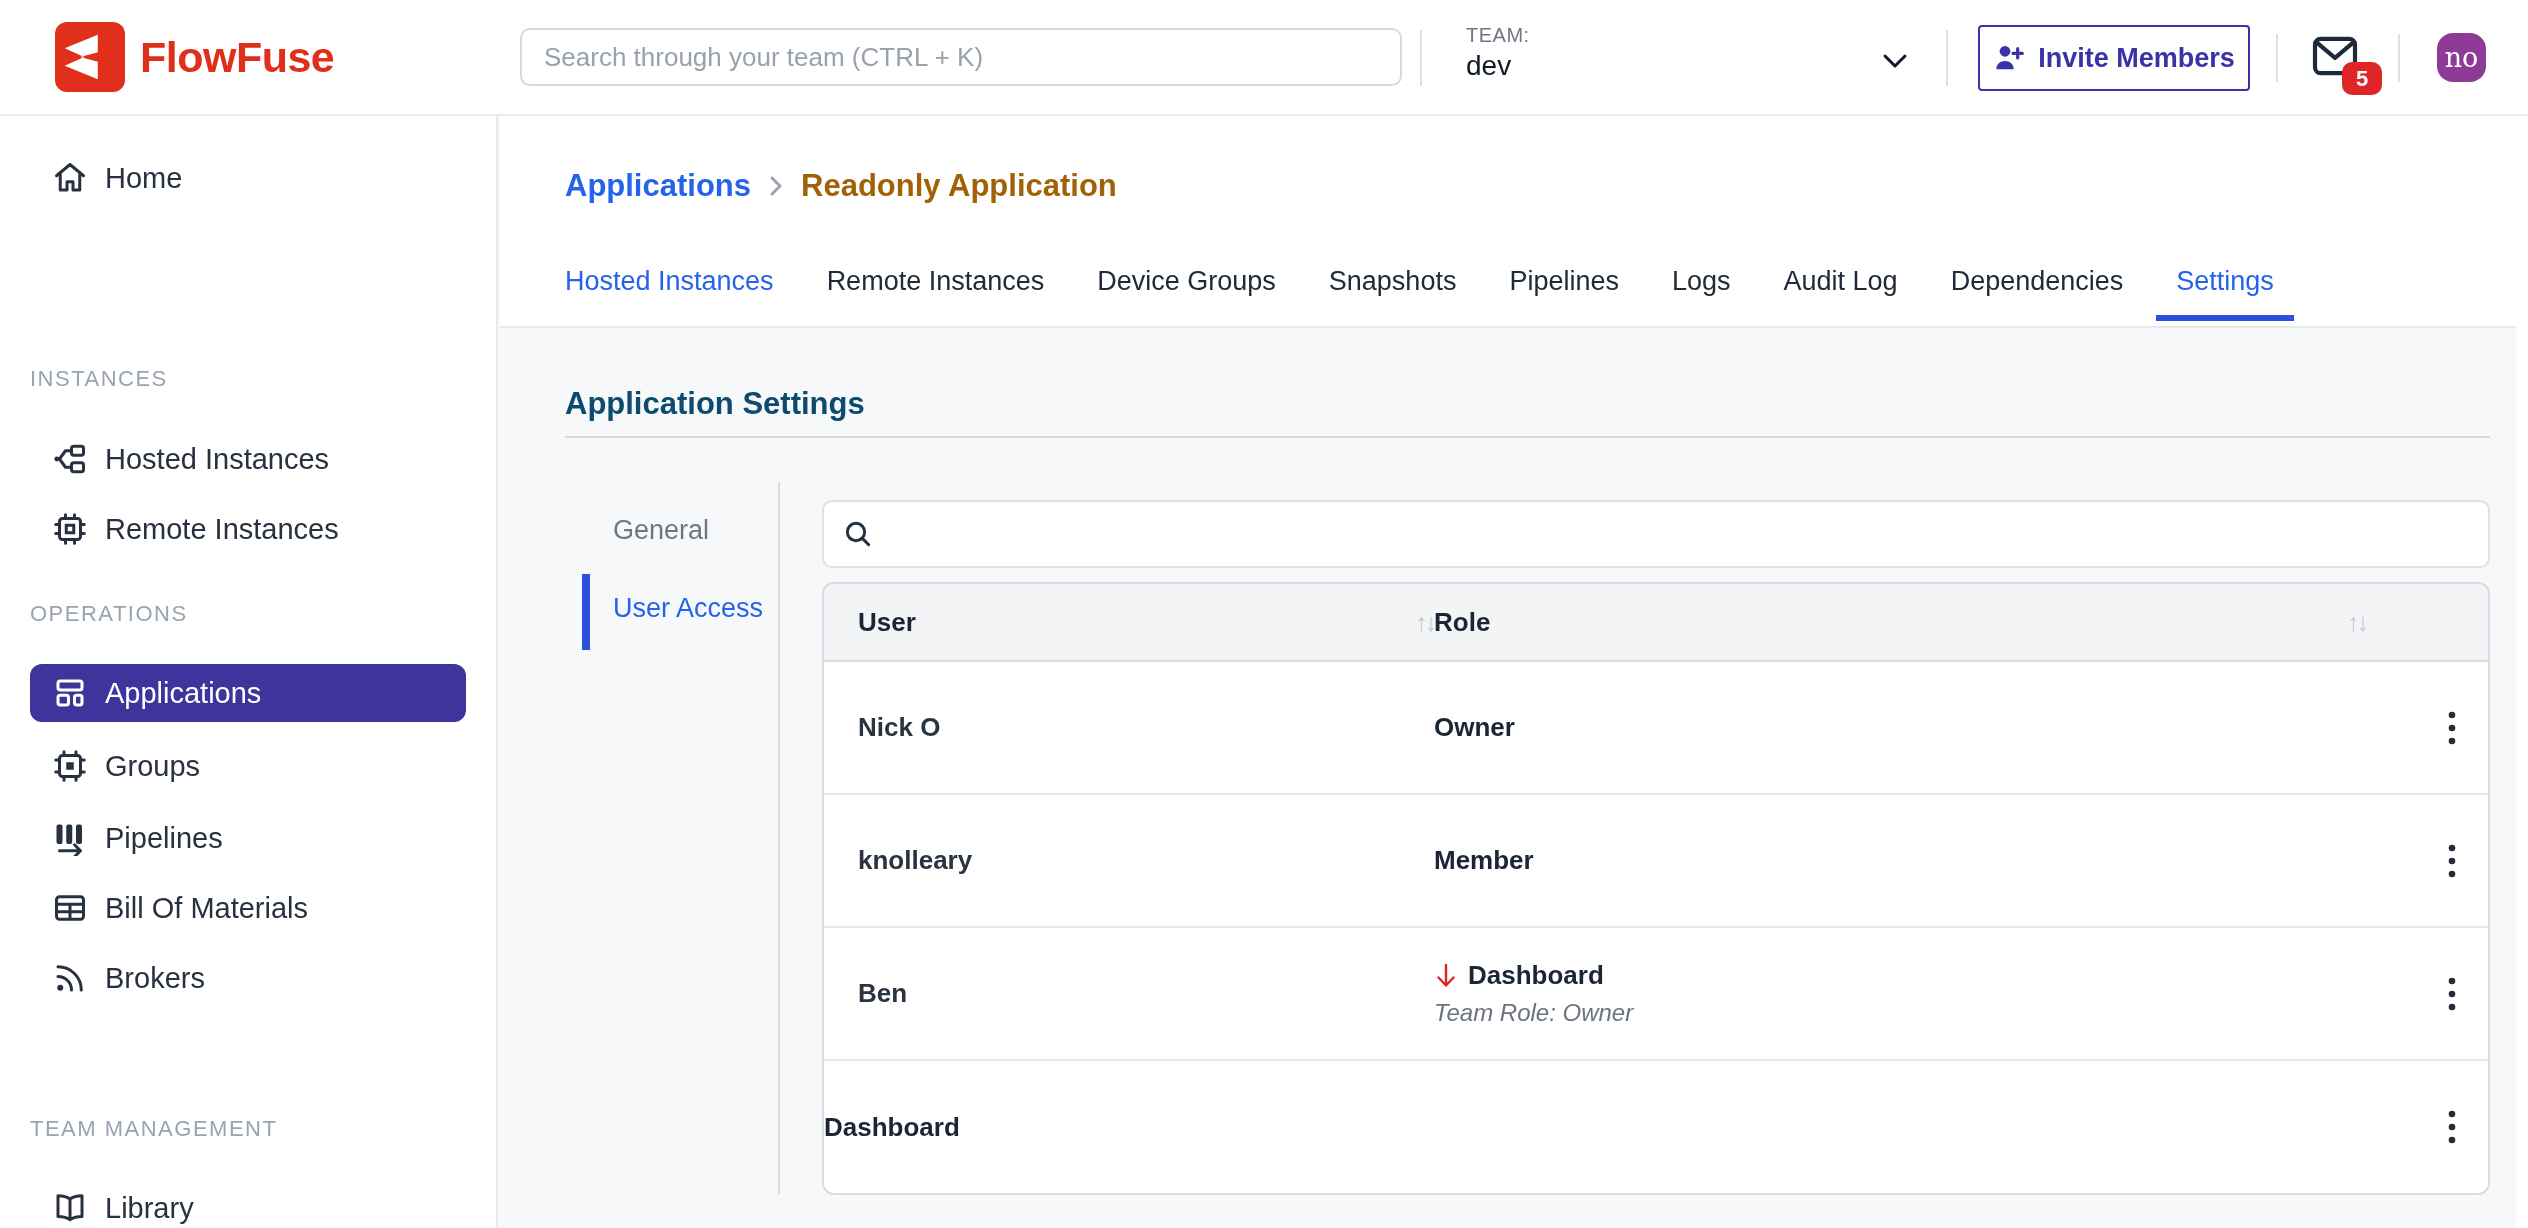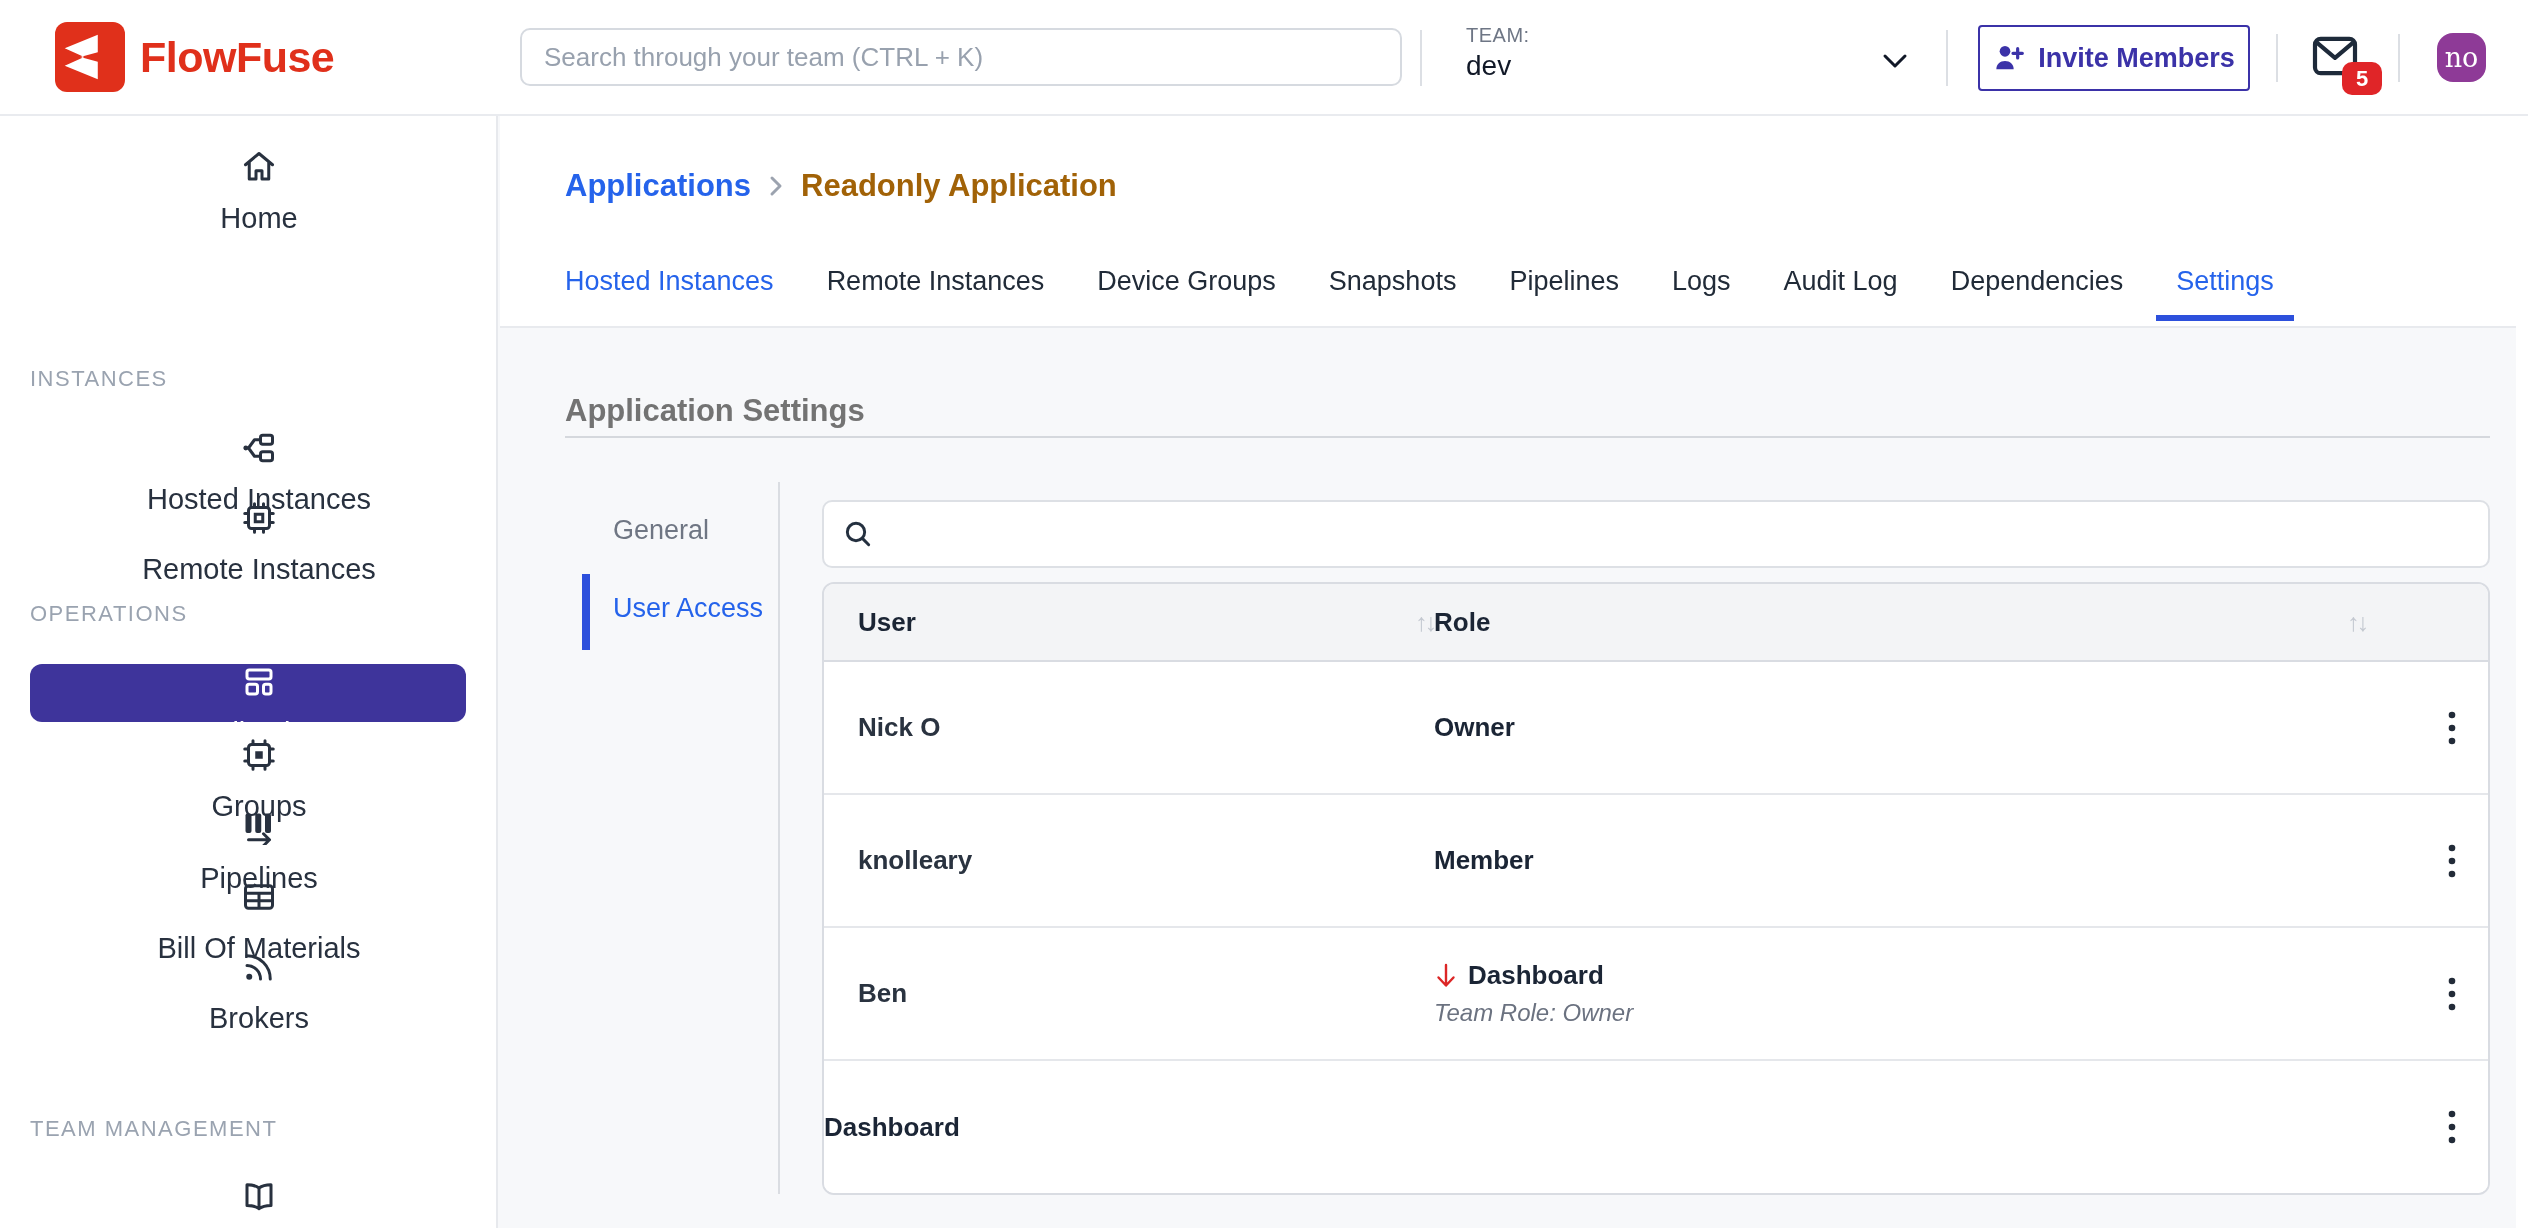--- a/index.html
+++ b/index.html
@@ -23,36 +23,36 @@
   .team-name  { position:absolute; left:1466px; top:50px; font-size:28px; color:#111827; }
   .team-chevron { position:absolute; left:1880px; top:50px; }
   .invite-btn { position:absolute; left:1978px; top:25px; width:272px; height:66px; border:2px solid #3B32A8; border-radius:4px; background:#fff; display:flex; align-items:center; justify-content:center; gap:13px; cursor:pointer; }
   .invite-btn span { font-size:27px; font-weight:700; color:#3B32A8; }
   .mail-wrap { position:absolute; left:2312px; top:36px; width:70px; height:62px; }
   .mail-badge { position:absolute; left:30px; top:26px; width:40px; height:33px; background:#E02528; border-radius:10px; color:#fff; font-size:22px; font-weight:700; display:flex; align-items:center; justify-content:center; }
   .avatar { position:absolute; left:2437px; top:33px; width:49px; height:49px; border-radius:16px; background:#8E3A97; color:#fff; font-family:"DejaVu Serif", serif; font-size:27px; display:flex; align-items:center; justify-content:center; }
 
   
   .sidebar { position:absolute; top:116px; left:0; width:498px; bottom:0; background:#fff; border-right:2px solid #E7E9ED; z-index:10; }
-  .side-item { position:absolute; left:30px; width:436px; height:58px; display:flex; align-items:center; gap:17px; padding-left:22px; border-radius:12px; color:#28313F; font-size:29px; cursor:pointer;flex-direction:column; }
+  .side-item { position:absolute; left:30px; width:436px; height:58px; display:flex; align-items:center; gap:17px; padding-left:22px; border-radius:12px; color:#28313F; font-size:29px; cursor:pointer; }
   .side-item svg { flex:0 0 auto; }
   .side-item.active { background:#3E349B; color:#fff; }
   .side-section { position:absolute; left:30px; font-size:22px; color:#9AA3B0; letter-spacing:1.5px; }
 
   
   .main { position:absolute; top:116px; left:500px; right:0; bottom:0; background:#F7F8FA; }
   .main-white { position:absolute; top:0; left:0; right:0; height:212px; background:#fff; border-bottom:2px solid #E8EAEE; }
   .breadcrumb { position:absolute; top:52px; left:65px; display:flex; align-items:center; gap:16px; font-size:31px; font-weight:700; }
   .bc-link { color:#2563EB; cursor:pointer; }
   .bc-current { color:#a16207; }
   .tabs { position:absolute; top:150px; left:65px; display:flex; gap:53px; }
   .tab { font-size:27px; color:#212B38; padding:0 0 24px 0; cursor:pointer; white-space:nowrap; }
   .tab.linkish { color:#2563EB; }
   .tab.active { color:#2563EB; border-bottom:6px solid #2D50DC; padding-left:20px; padding-right:20px; margin-left:-20px; margin-right:-20px; padding-bottom:18px; }
-  .section-title { position:absolute; top:277px; left:65px; font-size:31px; font-weight:600; color:#737373; }
+  .section-title { position:absolute; top:270px; left:65px; font-size:31px; font-weight:600; color:#0c4a6e; }
   .title-hr { position:absolute; top:320px; left:65px; right:38px; border-top:2px solid #D5D8DD; }
   .subnav-divider { position:absolute; left:278px; top:366px; width:2px; height:712px; background:#DADDE2; }
   .subnav-item { position:absolute; left:113px; font-size:27px; cursor:pointer; }
   .subnav-item.general { top:399px; color:#6F7683; }
   .subnav-item.active { top:477px; color:#2563EB; }
   .subnav-bar { position:absolute; left:82px; top:458px; width:8px; height:76px; background:#2D50DC; }
   .panel-search { position:absolute; left:322px; top:384px; right:38px; height:68px; background:#fff; border:2px solid #DDE0E5; border-radius:10px; display:flex; align-items:center; padding-left:18px; }
   .panel-search input { border:none; outline:none; flex:1; height:100%; font-size:26px; margin-left:14px; background:transparent; font-family:"Liberation Sans",sans-serif; }
 
   .utable { position:absolute; left:322px; top:466px; right:38px; height:613px; background:#fff; border:2px solid #D9DCE2; border-radius:12px; overflow:hidden; display:flex; flex-direction:column; }

